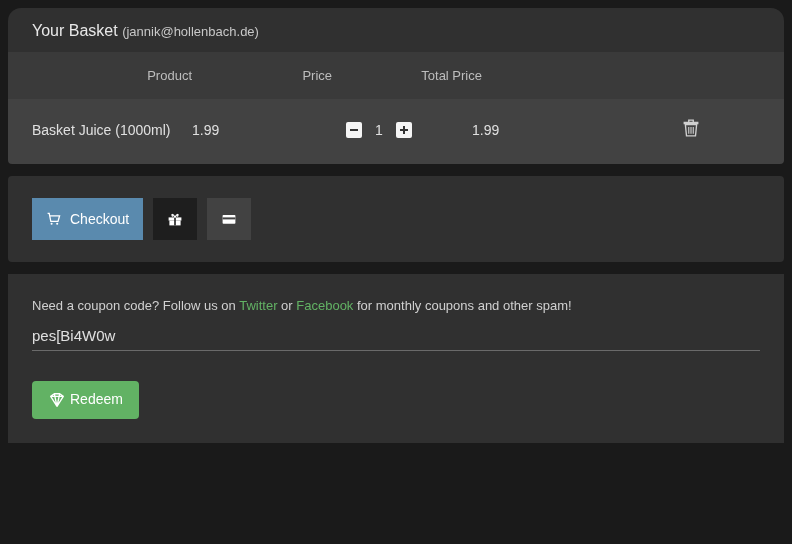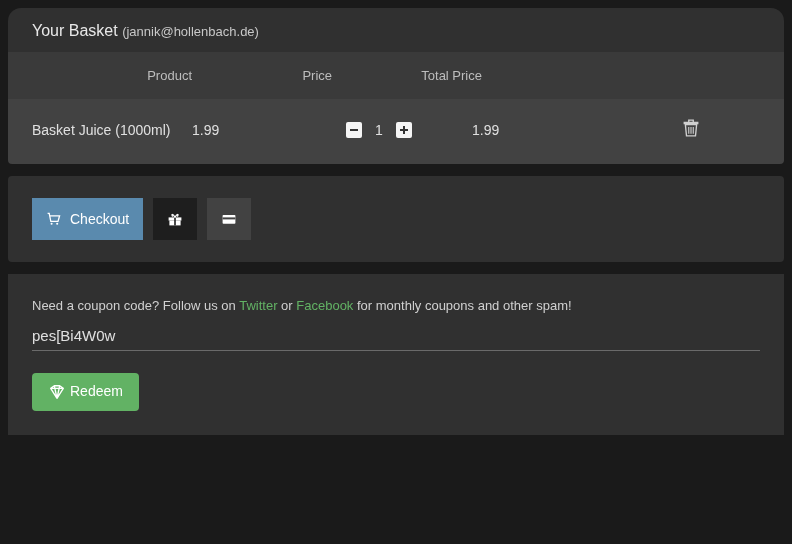--- a/index.html
+++ b/index.html
@@ -131,21 +131,21 @@
     }
     .coupon-input {
       width: 100%;
       background: transparent;
       border: none;
       border-bottom: 1px solid #6a6a6a;
       color: #e0e0e0;
       font-size: 15px;
       padding: 4px 0 6px;
       outline: none;
-      margin-bottom: 22px;
+      margin-bottom: 30px;
     }
     .btn-redeem {
       background: #62b264;
       display: inline-flex;
       align-items: flex-start;
       gap: 4px;
       padding: 10px 16px;
       border-radius: 4px;
       cursor: pointer;
       border: none;

